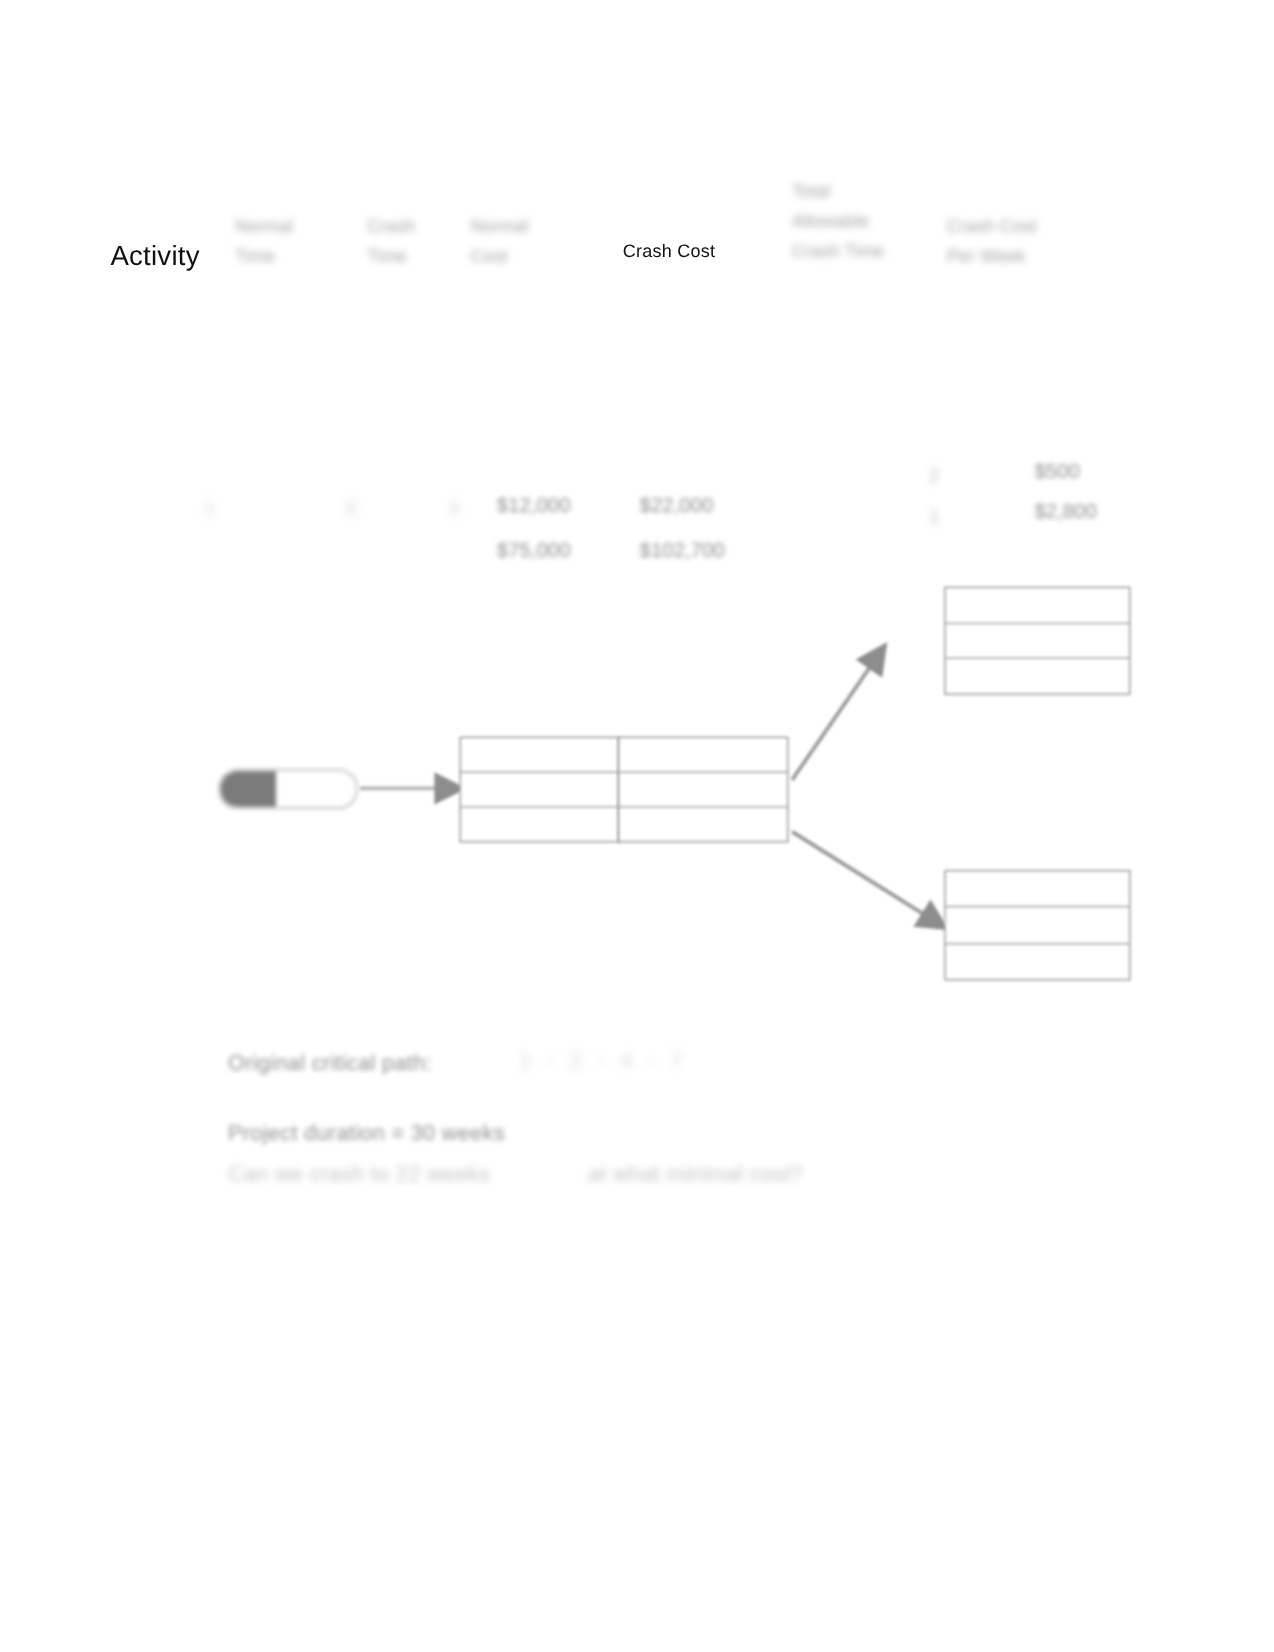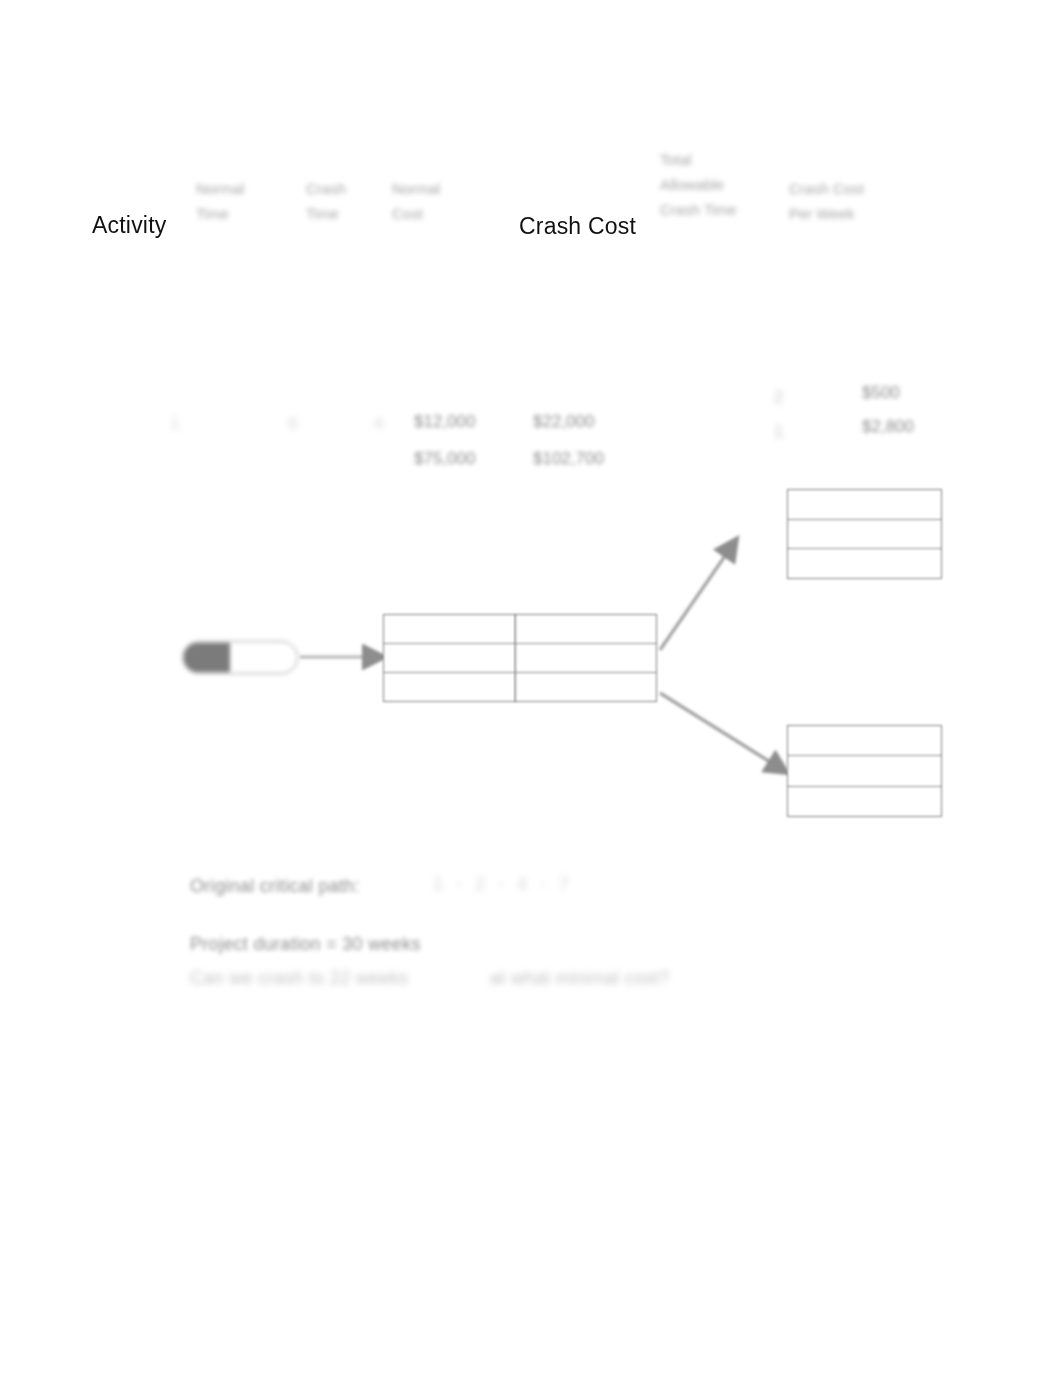--- a/index.html
+++ b/index.html
@@ -17,21 +17,20 @@
     width: 1062px;
     height: 1377px;
     background: #ffffff;
     overflow: hidden;
   }
 
   
   .sharp {
     color: #111111;
     filter: none;
-    margin-top: 12px;
   }
   .blur-mid {
     color: #8e8e8e;
     filter: blur(2.2px);
   }
   .blur-heavy {
     color: #a6a6a6;
     filter: blur(2.9px);
   }
   .blur-faint {
@@ -48,21 +47,21 @@
   
   .hdr-activity {
     left: 92px;
     top: 200px;
     font-size: 23px;
     letter-spacing: 0.2px;
   }
   .hdr-crashcost {
     left: 519px;
     top: 201px;
-    font-size: 23px;
+    font-size: 15px;
     letter-spacing: 0.2px;
   }
   .hdr-col {
     font-size: 15px;
     line-height: 25px;
     text-align: left;
     white-space: pre-line;
   }
   .hdr-normal-time { left: 196px; top: 176px; }
   .hdr-crash-time  { left: 306px; top: 176px; }

